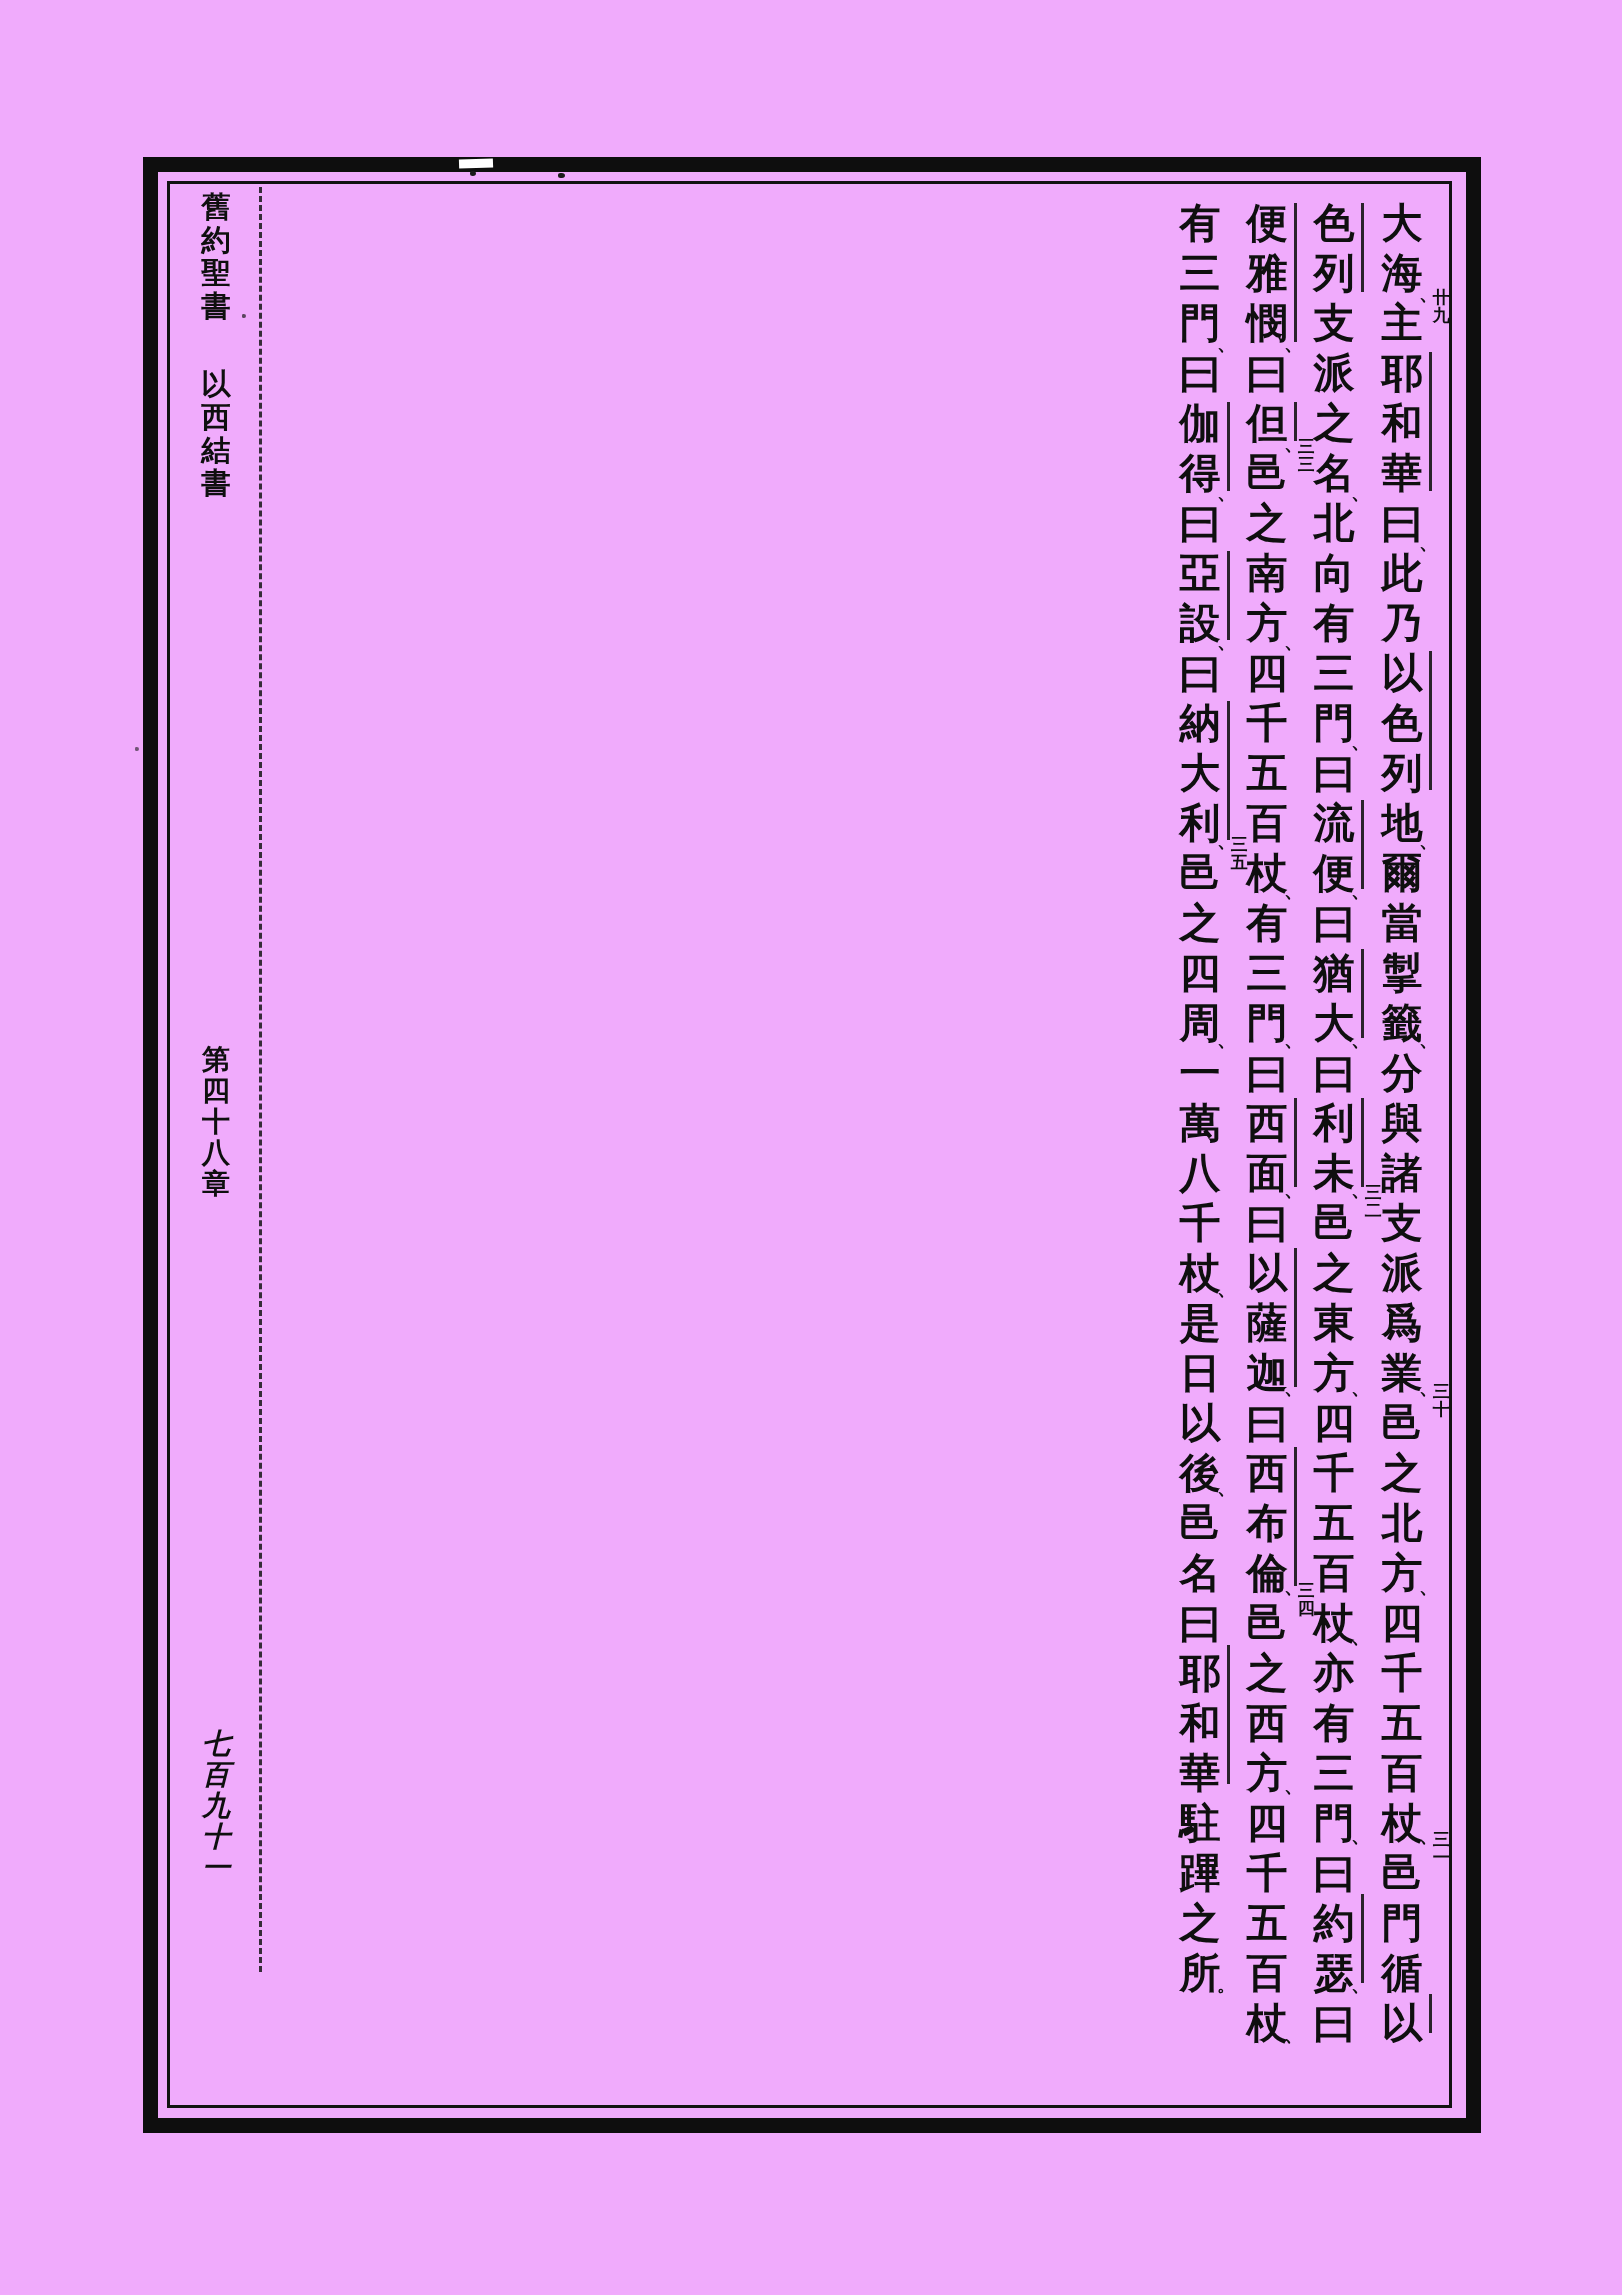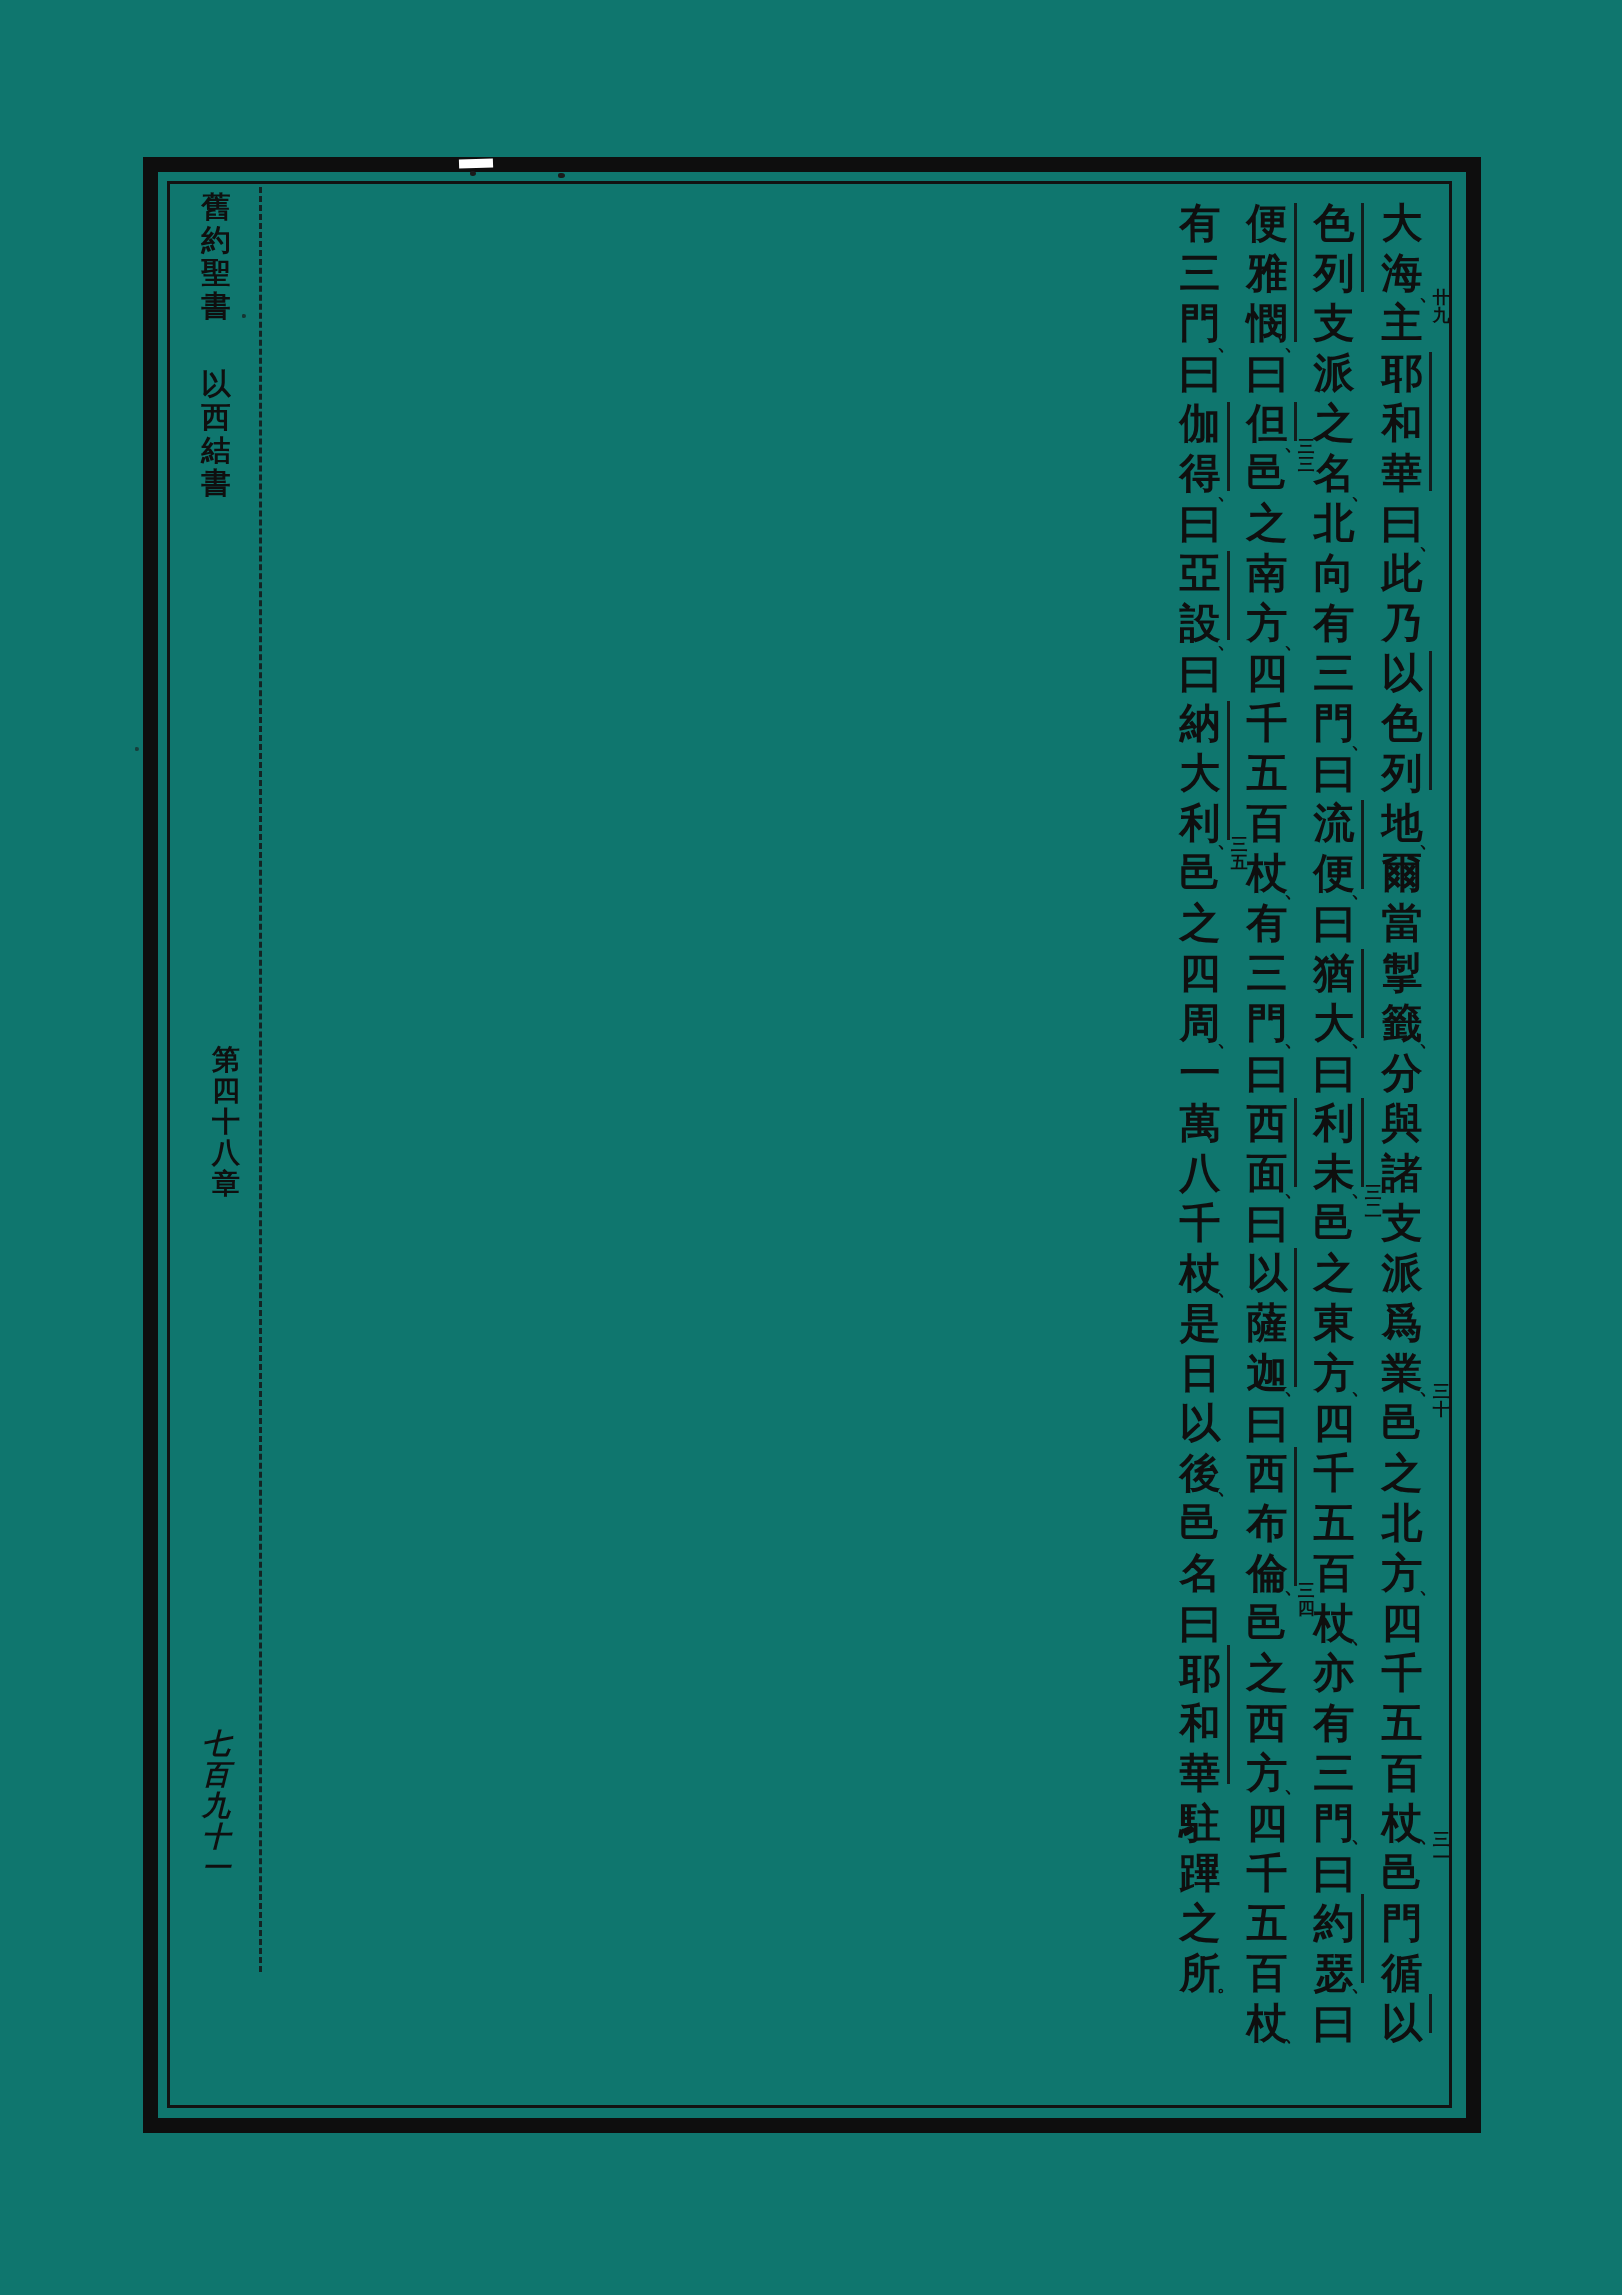--- a/index.html
+++ b/index.html
@@ -1,19 +1,19 @@
 <!DOCTYPE html>
 <html style="font-size:10.5px"><head>
 <meta charset="utf-8">
 <style>
   html,body{margin:0;padding:0;background:#ffffff;}
   .page{
     position:relative;
     width:1622px;height:2295px;
-    background:#0f766e;
+    background:#f0abfc;
     font-family:"DejaVu Serif","Liberation Serif",serif;
     color:#0f0f0f;
     overflow:hidden;
   }
   
   .frame-outer{
     position:absolute;left:143px;top:157px;
     width:1308px;height:1946px;
     border:15.7px solid #0e0e0e;
   }
@@ -34,21 +34,21 @@
     border-left:3.3px dashed #161616;opacity:.85;
   }
   .vtext{
     position:absolute;
     word-break:break-all;
     text-align:center;
     font-weight:bold;
     white-space:normal;
   }
   .title-block{left:194px;width:44px;font-size:29.4px;line-height:33px;letter-spacing:0;}
-  .chapter-block{left:204px;width:44px;font-size:28px;line-height:31px;text-align:center;}
+  .chapter-block{left:194px;width:44px;font-size:28px;line-height:31px;text-align:center;}
   .pageno-block{left:194px;width:44px;font-size:28px;line-height:31px;font-style:italic;}
   
   .scol{
     position:absolute;top:198px;width:50px;
     font-size:41px;line-height:50px;font-weight:bold;
     text-align:center;word-break:break-all;white-space:normal;
   }
   .punct{
     position:absolute;width:22px;font-size:19.6px;line-height:19.6px;
     font-weight:bold;text-align:left;

